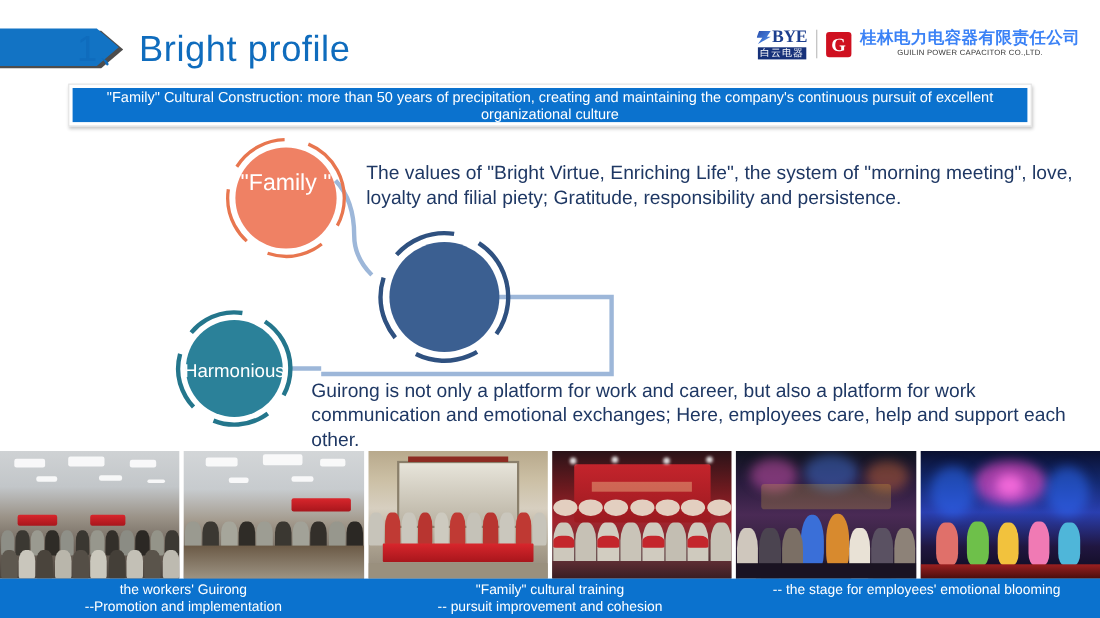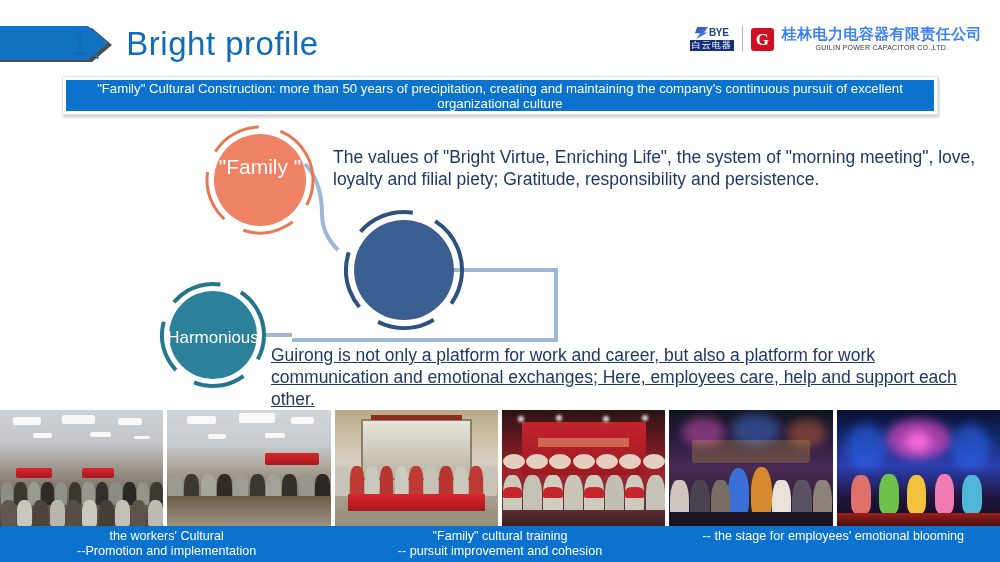--- a/index.html
+++ b/index.html
@@ -30,22 +30,22 @@
   .logo-bye { display:flex; flex-direction:column; align-items:center; line-height:1; }
   .logo-bye .bye-top {
     display:flex; align-items:center; gap:1px;
   }
   .logo-bye .bye-mark {
     display:inline-block; width:13px; height:12px;
     background:linear-gradient(135deg,#2b4ea8 0%,#3e74d4 55%,#7fa6e6 100%);
     clip-path:polygon(18% 0,100% 0,72% 45%,100% 45%,10% 100%,40% 52%,0 52%);
   }
   .logo-bye .bye-text {
-    font-size:10px; font-weight:bold; color:#1d3f8f; letter-spacing:-.3px;
-    font-family:Liberation Sans, sans-serif;
+    font-size:16px; font-weight:bold; color:#1d3f8f; letter-spacing:-.3px;
+    font-family:Liberation Serif, serif;
   }
   .logo-bye .bye-cn {
     font-size:9px; color:#16317a; letter-spacing:1px; margin-top:1px;
     background:#16317a; color:#fff; padding:0 2px; line-height:11px;
   }
   .logo-div { width:1px; height:26px; background:#b9b9b9; }
   .logo-g {
     width:23px; height:23px; background:#cf1020; border-radius:3px;
     color:#fff; font-size:17px; font-weight:bold; line-height:23px;
     text-align:center; font-family:"Liberation Serif", serif;
@@ -82,21 +82,21 @@
   #lbl-ident  { left:330px; top:127px; width:148px; font-size:17px; }
   #lbl-harm   { left:152px; top:206px; width:122px; font-size:17px; }
 
   .body-text {
     position:absolute; color:#1f3864;
     font-size:17.5px; line-height:22px;
     font-family:"Liberation Sans", sans-serif;
   }
   #txt-1 { left:333px; top:24px; width:650px; }
   #txt-2 { left:460px; top:98px; width:520px; text-align:center; }
-  #txt-3 { left:271px; top:222px; width:700px;text-decoration:underline; }
+  #txt-3 { left:283px; top:222px; width:700px; }
 
   
   .photos {
     position:absolute; left:0; top:410px; width:1000px; height:116px;
     display:flex; gap:4px; background:#ffffff;
   }
   .photo { flex:1 1 0; height:116px; position:relative; overflow:hidden; }
 
   
   .p-ceiling { position:absolute; inset:0; }
@@ -356,21 +356,21 @@
       <div class="dancer" style="left:43%;top:56%;width:12%;height:34%;background:#f2c23d"></div>
       <div class="dancer" style="left:60%;top:55%;width:12%;height:35%;background:#f07ab4"></div>
       <div class="dancer" style="left:77%;top:56%;width:12%;height:34%;background:#4fb6d9"></div>
       <div class="stagefloor" style="height:11%;background:linear-gradient(180deg,#9b2020,#4a0d0d)"></div>
     </div>
 
   </div>
 
   <div class="caption-bar">
     <div class="cap">
-        <div>the workers' Cultural</div>
+        <div>the workers' Guirong</div>
         <div>--Promotion and implementation</div>
       </div>
     <div class="cap">
         <div>"Family" cultural training</div>
         <div>-- pursuit improvement and cohesion</div>
       </div>
     <div class="cap">
         <div>-- the stage for employees' emotional blooming</div>
       </div>
   </div>

